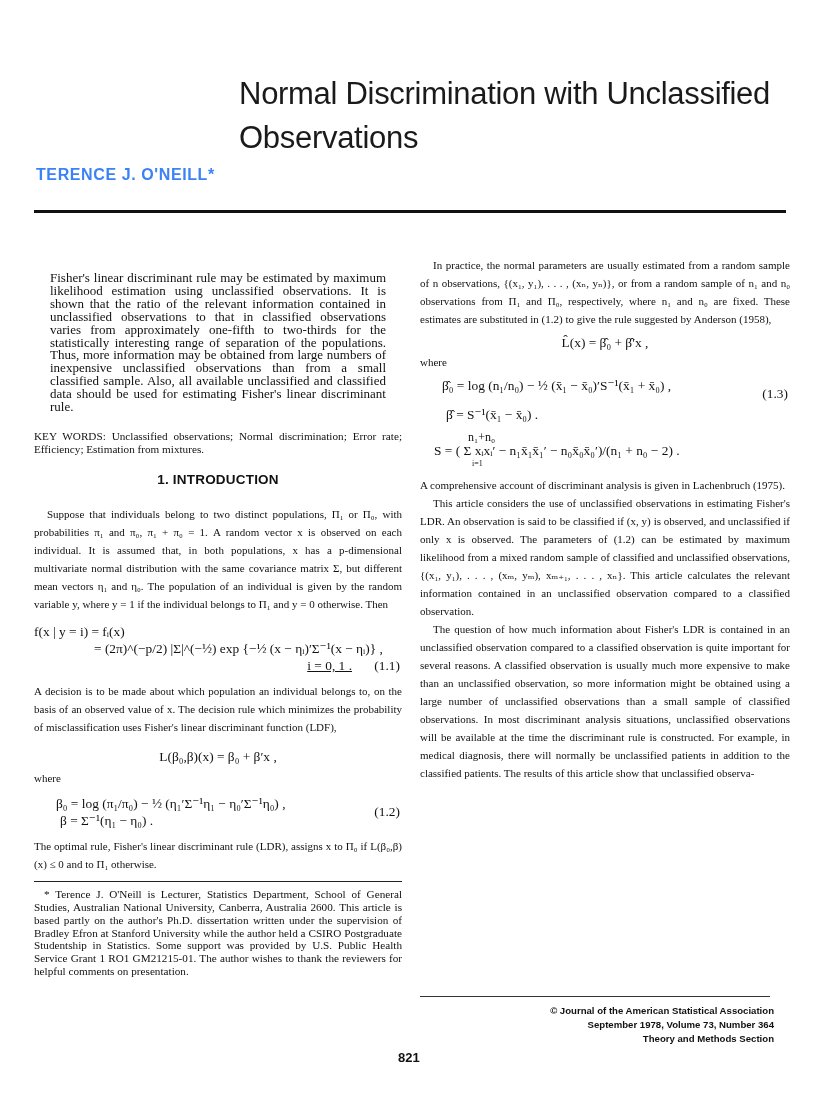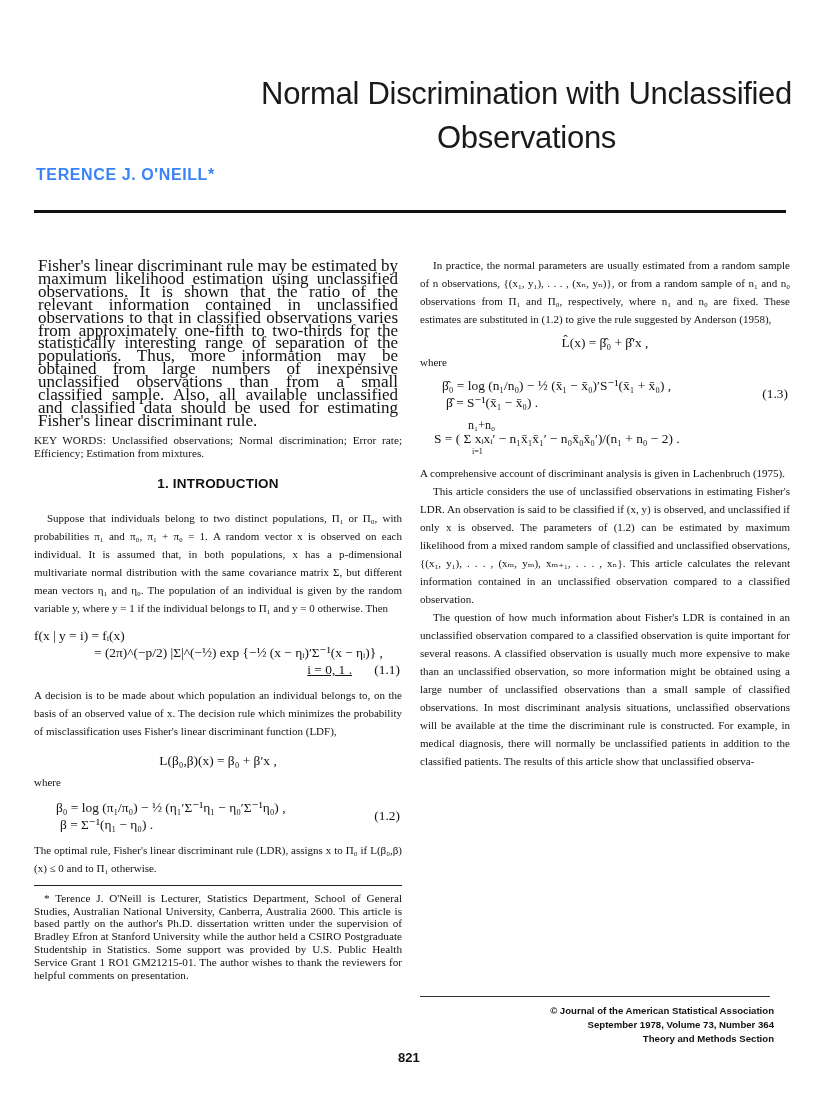--- a/index.html
+++ b/index.html
@@ -1,25 +1,25 @@
 <!DOCTYPE html>
 <html><head>
 <meta charset="utf-8">
 <style>
   html, body { margin: 0; padding: 0; background: #ffffff; }
   body { width: 820px; height: 1094px; position: relative; overflow: hidden; color: #111; font-family: "Liberation Serif", "DejaVu Serif", serif; }
-  .title { position: absolute; right: 28px; top: 72px; text-align: center; font-family: "Liberation Sans", "DejaVu Sans", sans-serif; font-size: 31px; line-height: 44px; letter-spacing: -0.3px; color: #1a1a1a; font-weight: normal; }
+  .title { position: absolute; right: 50px; top: 72px; text-align: left; font-family: "Liberation Sans", "DejaVu Sans", sans-serif; font-size: 31px; line-height: 44px; letter-spacing: -0.3px; color: #1a1a1a; font-weight: normal; }
   .author { position: absolute; left: 36px; top: 166px; font-family: "Liberation Sans", "DejaVu Sans", sans-serif; font-weight: bold; font-size: 16px; letter-spacing: 0.6px; color: #3b82f6; }
   .rule-top { position: absolute; left: 34px; top: 210px; width: 752px; height: 3px; background: #111; }
 
   .col { position: absolute; top: 256px; width: 368px; }
   .col-left { left: 34px; }
   .col-right { left: 420px; width: 370px; }
 
-  .abstract { font-size: 17px; line-height: 12.9px; text-align: justify; margin: 4px; }
+  .abstract { font-size: 13px; line-height: 12.9px; text-align: justify; margin: 16px; }
   .keywords { font-size: 11.2px; line-height: 12.9px; margin: 6px 0 0 0; text-align: justify; }
   .section-head { font-family: "Liberation Sans", "DejaVu Sans", sans-serif; font-weight: bold; font-size: 13.5px; text-align: center; margin: 16px 0 18px 0; letter-spacing: 0.2px; }
   .body-text { font-size: 11px; line-height: 18px; text-align: justify; margin: 0; }
   .indent { text-indent: 13px; }
   .eq { font-size: 13.4px; line-height: 17px; margin: 6px 0; position: relative; }
   .eq-center { text-align: center; }
   .eq-num { position: absolute; right: 2px; }
   .eq-block { padding-left: 22px; position: relative; }
 
   .footnote-rule { height: 1px; background: #222; margin: 8px 0 6px 0; }
@@ -69,21 +69,21 @@
   <p class="footnote">* Terence J. O'Neill is Lecturer, Statistics Department, School of General Studies, Australian National University, Canberra, Australia 2600. This article is based partly on the author's Ph.D. dissertation written under the supervision of Bradley Efron at Stanford University while the author held a CSIRO Postgraduate Studentship in Statistics. Some support was provided by U.S. Public Health Service Grant 1 RO1 GM21215-01. The author wishes to thank the reviewers for helpful comments on presentation.</p>
 </div>
 
 <div class="col col-right">
   <p class="body-text indent">In practice, the normal parameters are usually estimated from a random sample of n observations, {(x₁, y₁), . . . , (xₙ, yₙ)}, or from a random sample of n₁ and n₀ observations from Π₁ and Π₀, respectively, where n₁ and n₀ are fixed. These estimates are substituted in (1.2) to give the rule suggested by Anderson (1958),</p>
   <div class="eq eq-center" style="margin:6px 0 2px 0;">L̂(x) = β̂₀ + β̂′x ,</div>
   <div class="body-text">where</div>
 
   <div class="eq eq-block" style="margin:6px 0 8px 0;">
     <div>β̂₀ = log (n₁/n₀) − ½ (x̄₁ − x̄₀)′S⁻¹(x̄₁ + x̄₀) ,</div>
-    <div style="padding-left:4px;">β̂ = S⁻¹(x̄₁ − x̄₀) .</div>
+    <div style="padding-left:4px;margin-top:12px;">β̂ = S⁻¹(x̄₁ − x̄₀) .</div>
     <span class="eq-num" style="top:8px;">(1.3)</span>
   </div>
 
 
   <div class="eq" style="margin:10px 0 8px 0; padding-left:14px;">
     <div style="font-size:12px; line-height:9px; padding-left:34px;">n₁+n₀</div>
     <div>S = ( Σ xᵢxᵢ′ − n₁x̄₁x̄₁′ − n₀x̄₀x̄₀′)/(n₁ + n₀ − 2) .</div>
     <div style="font-size:8px; line-height:9px; padding-left:38px;">i=1</div>
   </div>
 

